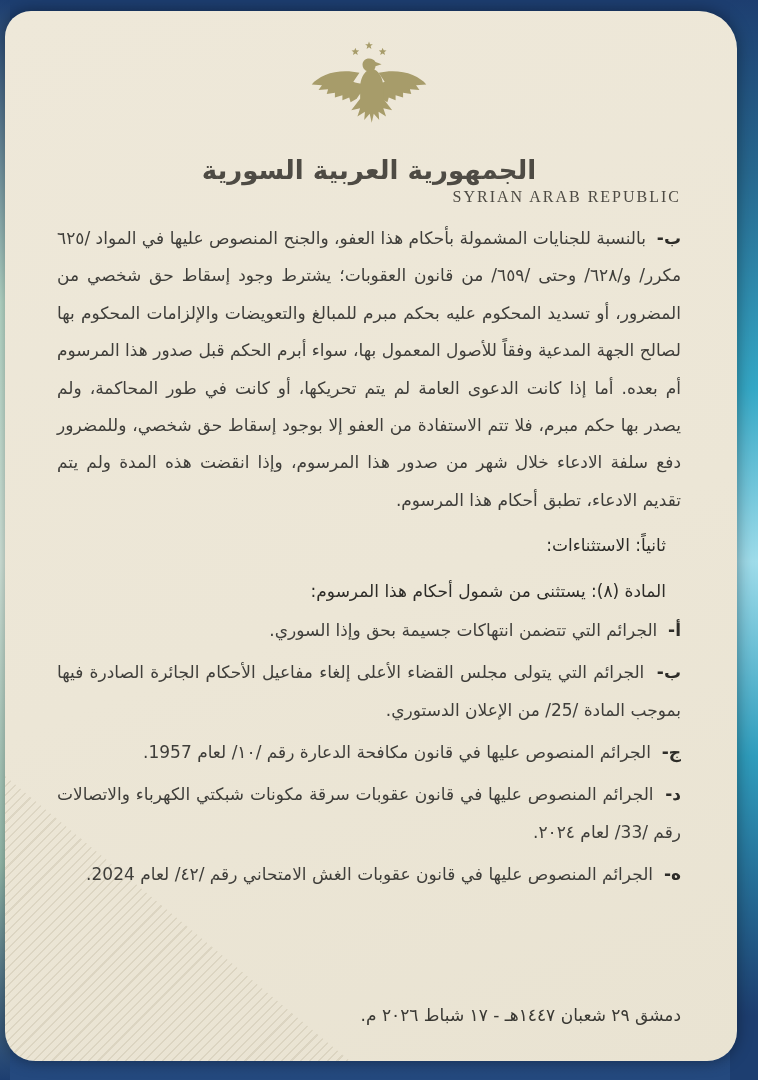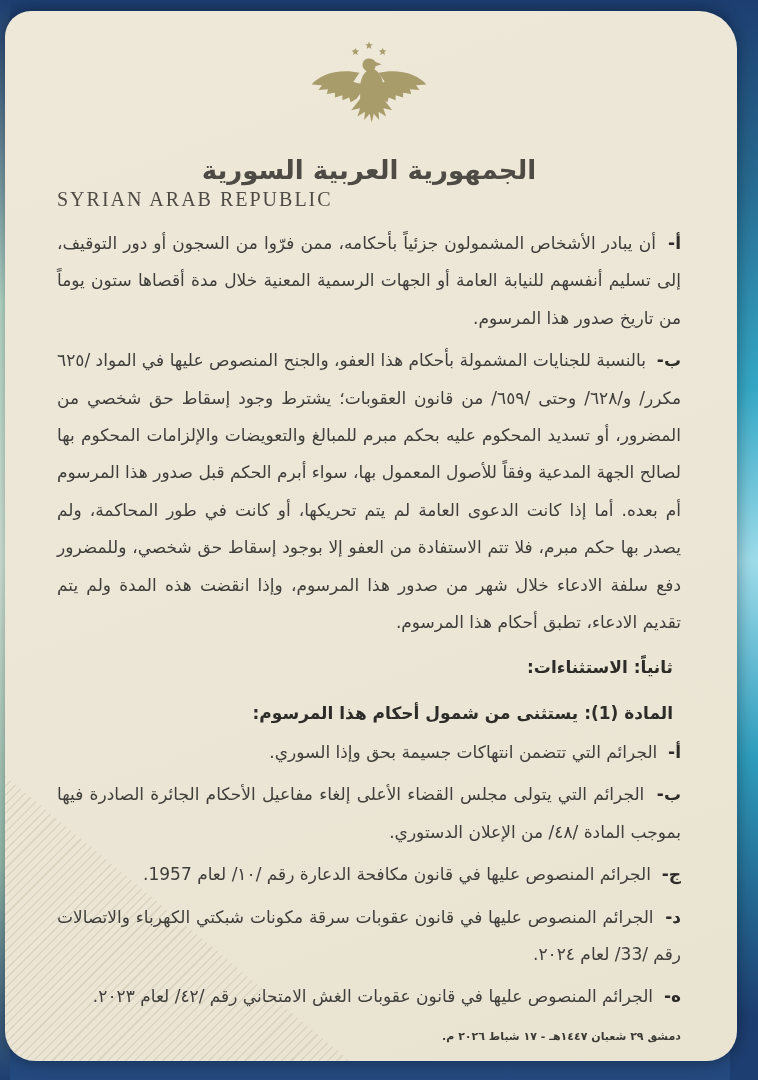--- a/index.html
+++ b/index.html
@@ -29,33 +29,33 @@
     background:repeating-linear-gradient(135deg,rgba(148,136,104,.17) 0 1.5px,transparent 1.5px 6.5px);
     pointer-events:none;
   }
   .content{position:absolute;inset:0;padding:18px 56px 0 52px;border-radius:28px;}
   .emblem{text-align:center;margin-top:10px;line-height:0;}
   .title-ar{
     text-align:center;font-size:26px;font-weight:bold;color:#4e4b44;
     margin-top:6px;letter-spacing:0;
   }
   .title-en{
-    text-align:left;font-family:"Liberation Serif",serif;font-size:20px;
+    text-align:right;font-family:"Liberation Serif",serif;font-size:16px;
     letter-spacing:2px;color:#4e4b44;margin-top:3px;
   }
   .doc{
     direction:rtl;text-align:justify;margin-top:14px;
     font-size:17px;color:#3f3e3a;
   }
   .block{margin:0 0 5px;line-height:2.2;}
-  .block.heading{font-weight:bold;color:#2d2c28;margin:8px 8px 2px;}
+  .block.heading{font-weight:normal;color:#2d2c28;margin:8px 15px 2px;}
   .marker{font-weight:bold;color:#2d2c28;}
   .dateline{
-    position:absolute;bottom:18px;right:56px;direction:rtl;
-    font-size:11px;font-weight:bold;color:#3a3934;
+    position:absolute;bottom:36px;right:56px;direction:rtl;
+    font-size:17px;font-weight:normal;color:#3a3934;
   }
 </style>
 </head>
 <body>
 
 <div class="edge-left"></div>
 <div class="edge-right"></div>
 
 <div class="paper">
   <div class="hatch"></div>
@@ -77,26 +77,25 @@
 
           <path d="M110,44 c-8.5,4.5 -13,14.5 -13,27.5 l0,15.5 -13,17 13,-3 -4,12 11,-7 -1,12 8,-9 3,13 3,-13 8,9 -1,-12 11,7 -4,-12 13,3 -13,-17 0,-15.5 c0,-13 -4.5,-23 -13,-27.5 z"></path>
         </g>
       </svg>
     </div>
 
     <div class="title-ar">الجمهورية العربية السورية</div>
     <div class="title-en">SYRIAN ARAB REPUBLIC</div>
 
     <div class="doc">
-        <p class="block item"><span class="marker">أ-</span>&nbsp;&nbsp;<span>أن يبادر الأشخاص المشمولون جزئياً بأحكامه، ممن فرّوا من السجون أو دور التوقيف، إلى تسليم أنفسهم للنيابة العامة أو الجهات الرسمية المعنية خلال مدة أقصاها ستون يوماً من تاريخ صدور هذا المرسوم.</span></p>
         <p class="block item"><span class="marker">ب-</span>&nbsp;&nbsp;<span>بالنسبة للجنايات المشمولة بأحكام هذا العفو، والجنح المنصوص عليها في المواد /٦٢٥ مكرر/ و/٦٢٨/ وحتى /٦٥٩/ من قانون العقوبات؛ يشترط وجود إسقاط حق شخصي من المضرور، أو تسديد المحكوم عليه بحكم مبرم للمبالغ والتعويضات والإلزامات المحكوم بها لصالح الجهة المدعية وفقاً للأصول المعمول بها، سواء أبرم الحكم قبل صدور هذا المرسوم أم بعده. أما إذا كانت الدعوى العامة لم يتم تحريكها، أو كانت في طور المحاكمة، ولم يصدر بها حكم مبرم، فلا تتم الاستفادة من العفو إلا بوجود إسقاط حق شخصي، وللمضرور دفع سلفة الادعاء خلال شهر من صدور هذا المرسوم، وإذا انقضت هذه المدة ولم يتم تقديم الادعاء، تطبق أحكام هذا المرسوم.</span></p>
         <p class="block heading"><span>ثانياً: الاستثناءات:</span></p>
-        <p class="block heading"><span>المادة (1): يستثنى من شمول أحكام هذا المرسوم:</span></p>
+        <p class="block heading"><span>المادة (٨): يستثنى من شمول أحكام هذا المرسوم:</span></p>
         <p class="block item"><span class="marker">أ-</span>&nbsp;&nbsp;<span>الجرائم التي تتضمن انتهاكات جسيمة بحق وإذا السوري.</span></p>
-        <p class="block item"><span class="marker">ب-</span>&nbsp;&nbsp;<span>الجرائم التي يتولى مجلس القضاء الأعلى إلغاء مفاعيل الأحكام الجائرة الصادرة فيها بموجب المادة /٤٨/ من الإعلان الدستوري.</span></p>
+        <p class="block item"><span class="marker">ب-</span>&nbsp;&nbsp;<span>الجرائم التي يتولى مجلس القضاء الأعلى إلغاء مفاعيل الأحكام الجائرة الصادرة فيها بموجب المادة /25/ من الإعلان الدستوري.</span></p>
         <p class="block item"><span class="marker">ج-</span>&nbsp;&nbsp;<span>الجرائم المنصوص عليها في قانون مكافحة الدعارة رقم /١٠/ لعام 1957.</span></p>
         <p class="block item"><span class="marker">د-</span>&nbsp;&nbsp;<span>الجرائم المنصوص عليها في قانون عقوبات سرقة مكونات شبكتي الكهرباء والاتصالات رقم /33/ لعام ٢٠٢٤.</span></p>
-        <p class="block item"><span class="marker">ه-</span>&nbsp;&nbsp;<span>الجرائم المنصوص عليها في قانون عقوبات الغش الامتحاني رقم /٤٢/ لعام ٢٠٢٣.</span></p>
+        <p class="block item"><span class="marker">ه-</span>&nbsp;&nbsp;<span>الجرائم المنصوص عليها في قانون عقوبات الغش الامتحاني رقم /٤٢/ لعام 2024.</span></p>
       </div>
 
     <div class="dateline">دمشق ٢٩ شعبان ١٤٤٧هـ - ١٧ شباط ٢٠٢٦ م.</div>
   </div>
 </div>
 
 </body></html>

